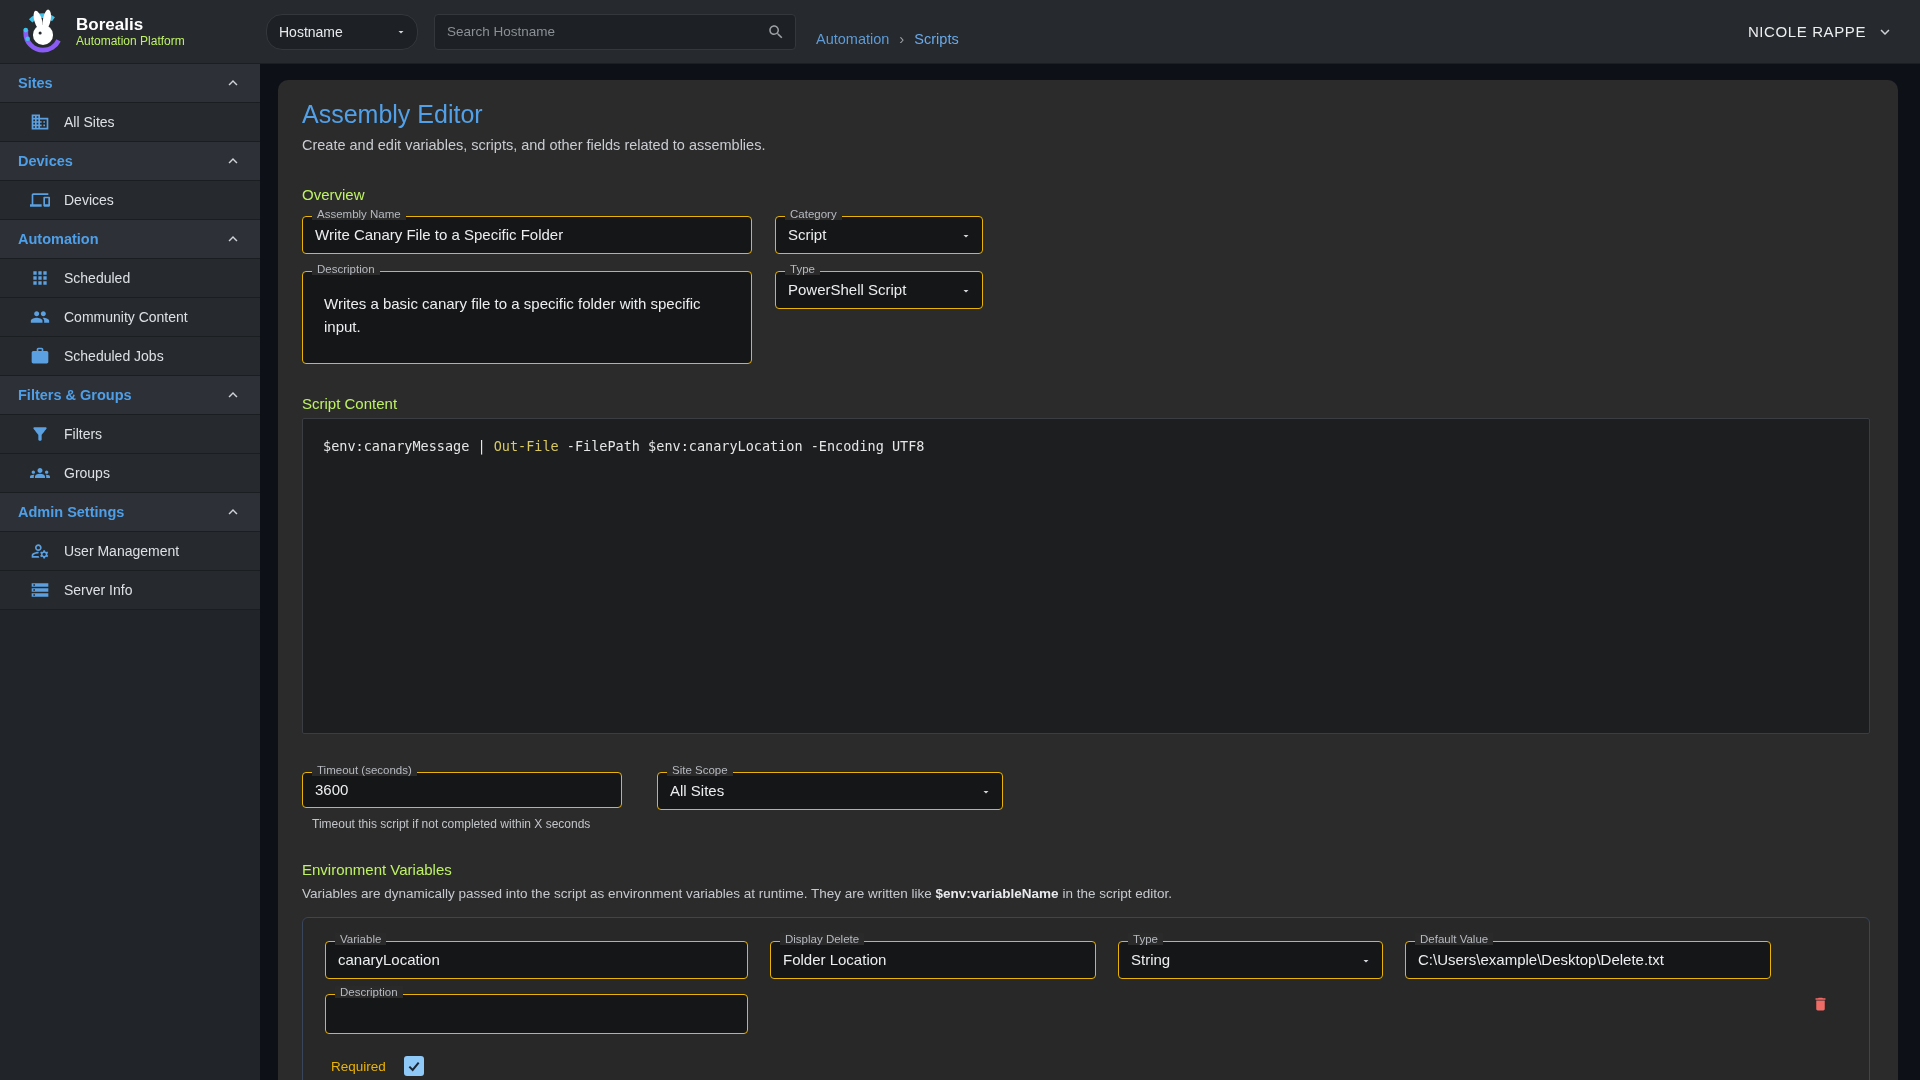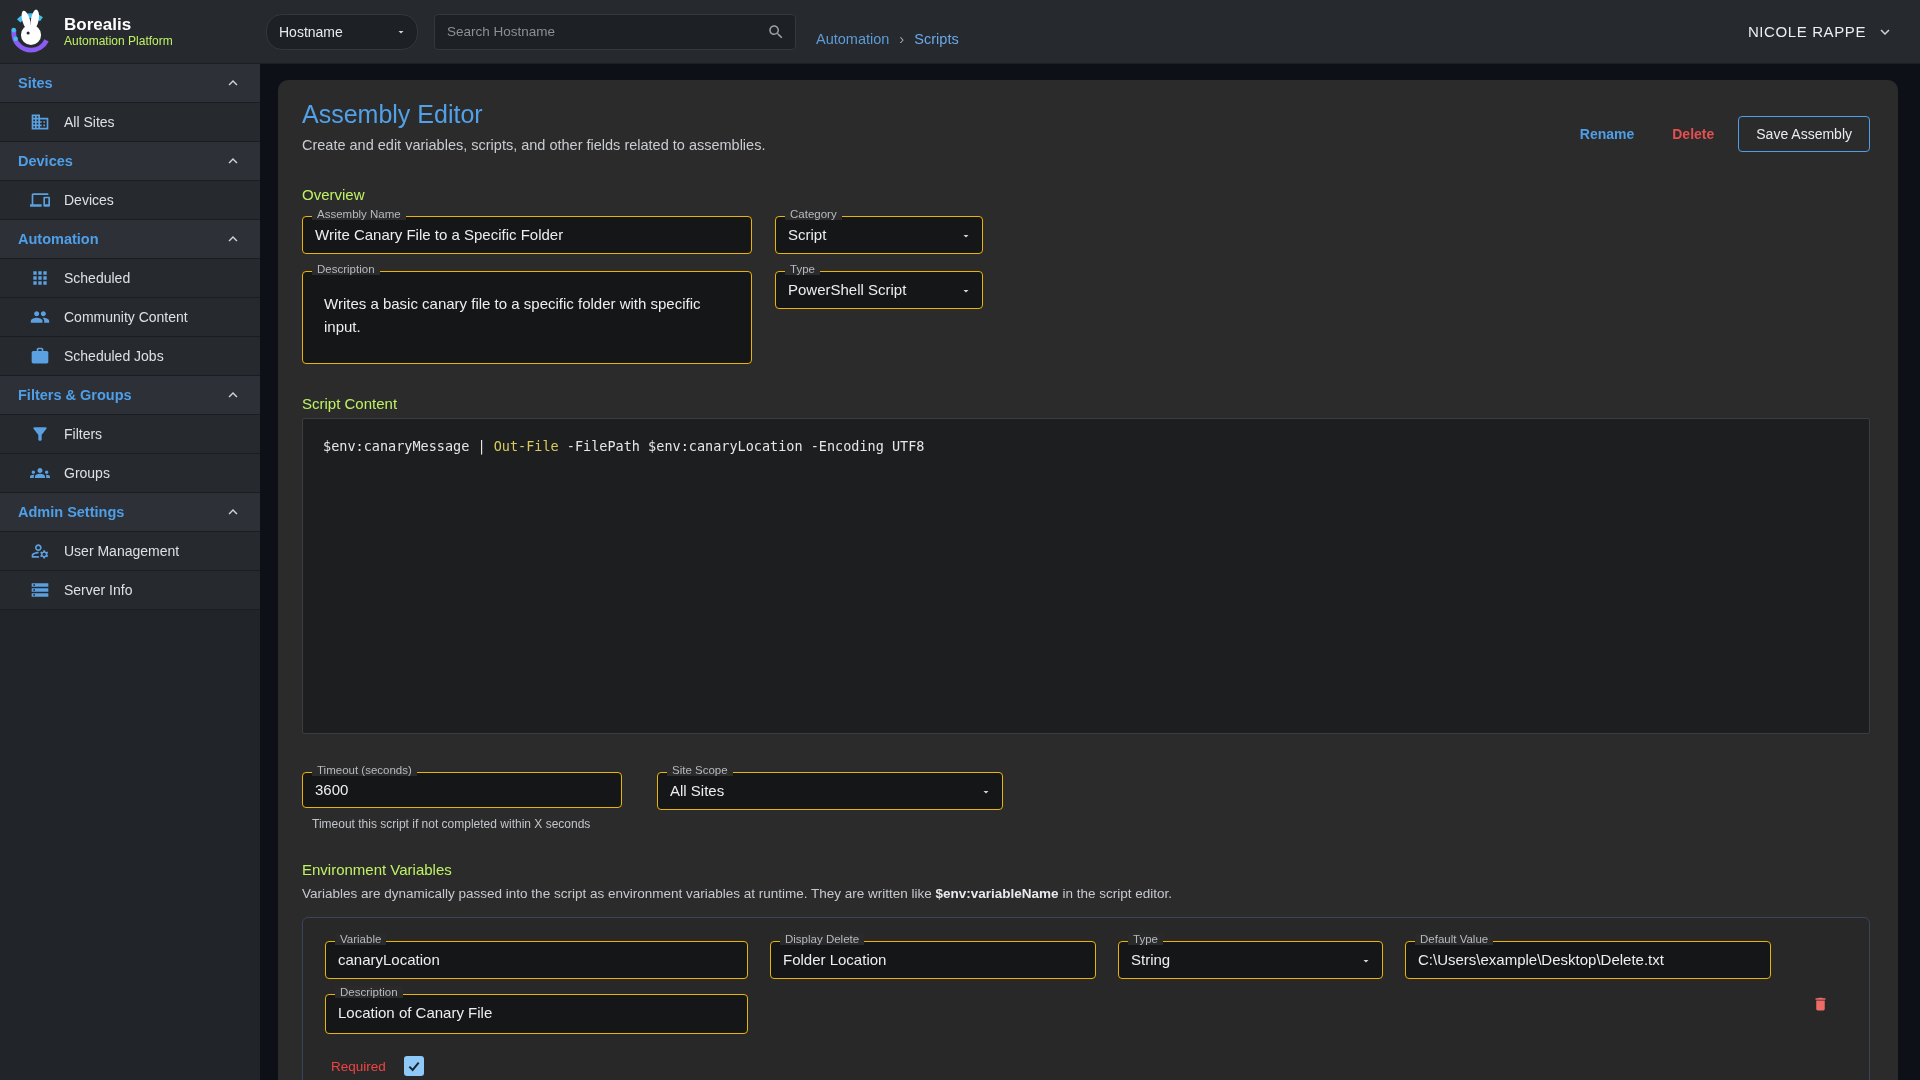--- a/index.html
+++ b/index.html
@@ -3,21 +3,21 @@
 <meta charset="utf-8">
 <style>
   * { margin:0; padding:0; box-sizing:border-box; }
   html,body { background:#0d1117; }
   body { font-family:"Liberation Sans", sans-serif; color:#e8eaed; }
   #app { position:relative; width:1920px; height:1080px; overflow:hidden; background:#0d1117; }
 
   
   #topbar { position:absolute; left:0; top:0; width:1920px; height:64px; background:#26292d;
             display:flex; align-items:center; border-bottom:1px solid #1b1e22; z-index:5; }
-  .brand { width:260px; display:flex; align-items:center; gap:10px; padding-left:8px; flex:0 0 auto; }
+  .brand { width:260px; display:flex; align-items:center; gap:10px; padding-left:20px; flex:0 0 auto; }
   .brand-name { font-size:17px; font-weight:bold; color:#ffffff; line-height:1.15; }
   .brand-tag { font-size:12px; color:#bef264; }
   .hostname-select { margin-left:6px; width:152px; height:36px; background:#1d2024; border:1px solid #34383d;
             border-radius:16px; display:flex; align-items:center; justify-content:space-between;
             padding:0 10px 0 12px; font-size:14px; color:#e8eaed; cursor:pointer; }
   .searchbox { margin-left:16px; width:362px; height:36px; background:#1d2024; border:1px solid #34383d;
             border-radius:4px; display:flex; align-items:center; padding:0 10px 0 12px; }
   .searchbox input { flex:1; background:transparent; border:none; outline:none; color:#dfe2e6;
             font-size:13.5px; font-family:"Liberation Sans", sans-serif; }
   .searchbox input::placeholder { color:#8a9096; }
@@ -82,21 +82,21 @@
 
   .env-desc { margin-top:8px; font-size:13.5px; color:#c6c9ce; }
   .env-desc b { color:#e8eaed; }
 
   .var-card { margin-top:16px; border:1px solid #39455a; border-radius:6px; background:#28282828;
           background:rgba(0,0,0,0.06); padding:23px 22px; position:relative; height:230px; --notch:#2a2a2a; }
   .var-row { display:flex; gap:22px; }
   .w423 { width:423px; } .w326 { width:326px; } .w265 { width:265px; } .w366 { width:366px; }
   .var-desc-row { margin-top:15px; }
   .required-row { margin-top:22px; display:flex; align-items:center; gap:18px; padding-left:6px; }
-  .required-row .rlabel { font-size:13.5px; color:#ef4444; }
+  .required-row .rlabel { font-size:13.5px; color:#eab308; }
   .checkbox { width:20px; height:20px; background:#8fc9f7; border-radius:3px; display:flex;
           align-items:center; justify-content:center; cursor:pointer; }
   .checkbox svg { width:16px; height:16px; fill:none; stroke:#1c2733; stroke-width:3; }
   .trash-btn { position:absolute; right:36px; top:72px; background:none; border:none; cursor:pointer; padding:4px; }
   .trash-btn svg { width:17px; height:20px; fill:#ef6b66; }
 </style>
 </head>
 <body>
 
 <div id="app">
@@ -240,25 +240,20 @@
   </aside>
 
   <main id="main">
     <div class="card">
 
       <div class="card-head">
         <div>
           <h1 class="page-title">Assembly Editor</h1>
           <p class="page-sub">Create and edit variables, scripts, and other fields related to assemblies.</p>
         </div>
-        <div class="head-actions">
-          <button class="btn-text btn-rename">Rename</button>
-          <button class="btn-text btn-delete">Delete</button>
-          <button class="btn-outlined">Save Assembly</button>
-        </div>
       </div>
 
       <div style="margin-top:33px;">
         <div class="sec-head">Overview</div>
         <div class="overview-grid">
           <div class="ov-col1">
             <div class="tfield h38">
               <span class="flabel">Assembly Name</span>
               <div class="fvalue">Write Canary File to a Specific Folder</div>
             </div>
@@ -331,21 +326,20 @@
             </div>
             <div class="tfield h38 w366">
               <span class="flabel">Default Value</span>
               <div class="fvalue">C:\Users\example\Desktop\Delete.txt</div>
             </div>
           </div>
 
           <div class="var-desc-row">
             <div class="tfield w423" style="height:40px;">
               <span class="flabel">Description</span>
-              <div class="fvalue">Location of Canary File</div>
             </div>
           </div>
 
           <div class="required-row">
             <span class="rlabel">Required</span>
             <div class="checkbox">
               <svg viewBox="0 0 24 24">
                   <polyline points="5 13 10 18 19 7"></polyline>
                 </svg>
             </div>

